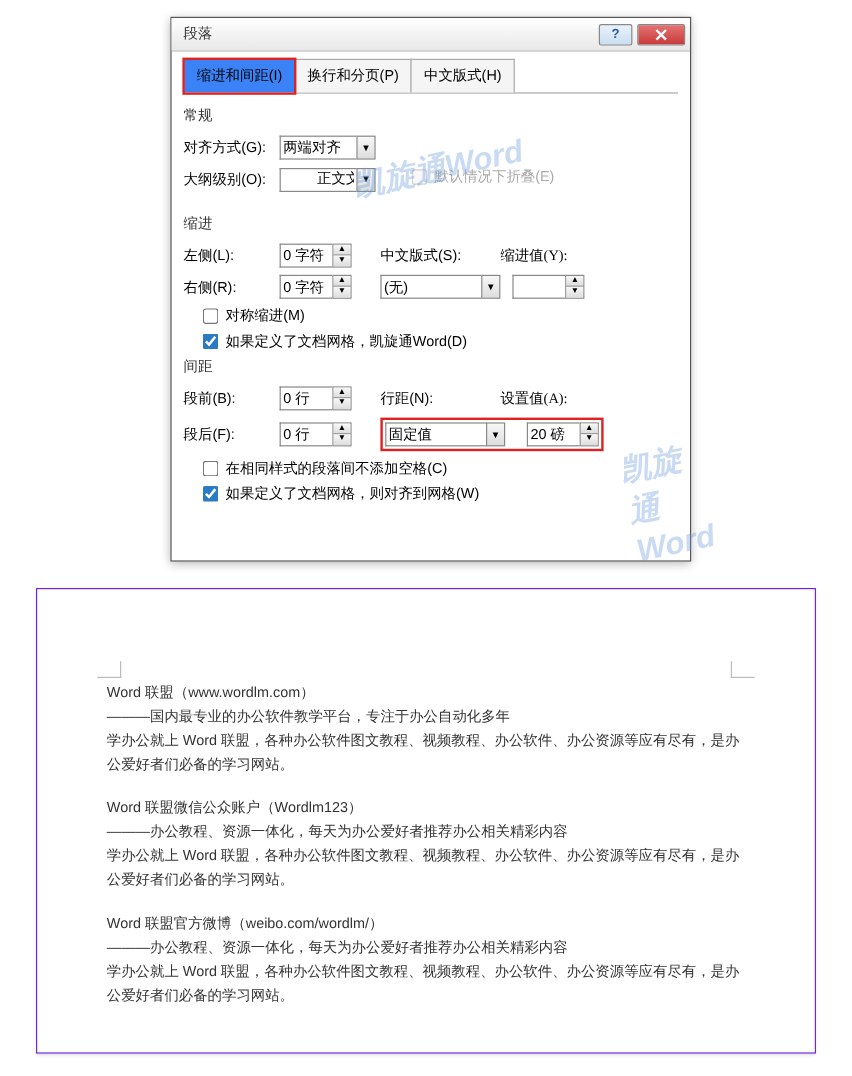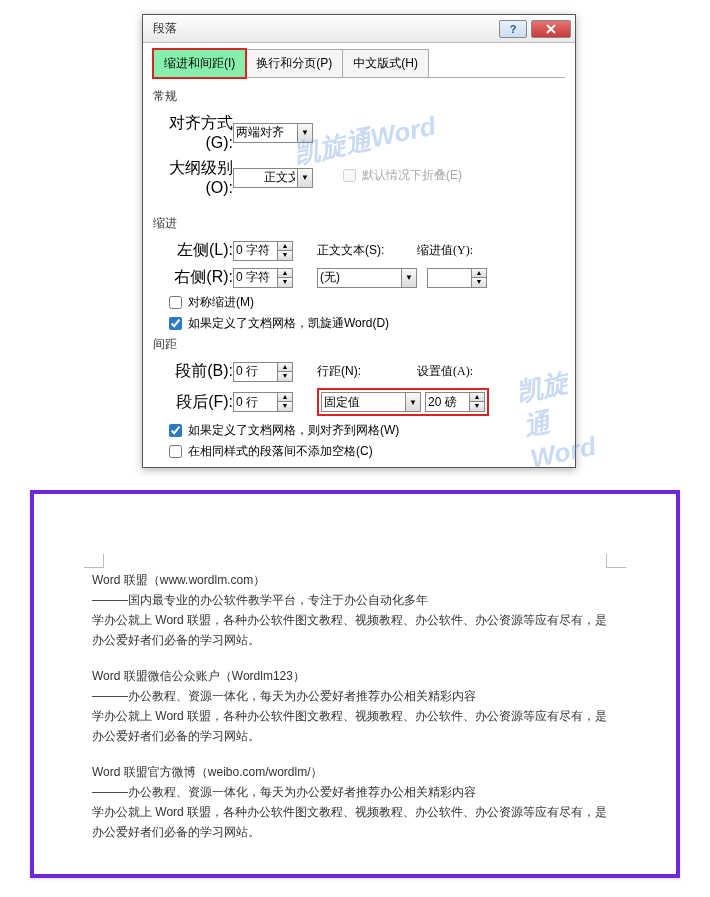--- a/index.html
+++ b/index.html
@@ -12,51 +12,51 @@
 .titlebar-btns { display: flex; gap: 4px; }
 .tbtn { width: 28px; height: 18px; border: 1px solid #888; border-radius: 2px; display: flex; align-items: center; justify-content: center; font-size: 11px; }
 .help-btn { background: linear-gradient(#eaf2fb,#c9def2); color:#2a5c8f; font-weight:bold; }
 .close-btn { background: linear-gradient(#e57373,#c83a3a); color:#fff; font-weight:bold; width:40px; }
 
 .body { padding: 6px 10px 10px 10px; position: relative; }
 
 
 .tabs { display: flex; border-bottom: 1px solid #aaa; margin-bottom: 10px; }
 .tab { padding: 5px 10px; font-size: 12px; border: 1px solid #aaa; border-bottom: none; background: #f5f5f5; margin-right: -1px; position: relative; }
-.tab.active { background: #86efac; z-index: 2; border-bottom: 1px solid #fff; margin-bottom: -1px; }
+.tab.active { background: #3b82f6; z-index: 2; border-bottom: 1px solid #fff; margin-bottom: -1px; }
 .tab.highlight { outline: 2px solid #d22; outline-offset: -1px; }
 
 .section-title { font-size: 12px; color: #333; margin: 6px 0 8px 0; }
 .row { display: flex; align-items: center; margin-bottom: 6px; font-size: 12px; }
-.mylabel { width: 80px; font-size:16px;text-align:right; }
+.mylabel { width: 80px; font-size:12px; }
 select, input[type=text] { font-size: 12px; border: 1px solid #888; background: #fff; height: 20px; padding: 0 2px; }
 .spin { display: inline-flex; align-items: center; }
 .spin input { width: 44px; border-right: none; }
 .spin .spbtns { display: flex; flex-direction: column; border: 1px solid #888; height: 20px; }
 .spin .sp { width: 14px; height: 9px; background: linear-gradient(#f8f8f8,#ddd); font-size: 7px; line-height: 7px; text-align: center; cursor: pointer; }
 .spin .sp:first-child { border-bottom: 1px solid #888; }
 .chk { display: flex; align-items: center; gap: 6px; font-size: 12px; margin-bottom: 4px; margin-left: 16px; }
 .chk input { width: 13px; height: 13px; accent-color: #2a7ac4; }
 
 .col2 { width: 100px; }
 .col3 { width: 80px; font-family: Liberation Serif, serif; }
 .gap { width: 24px; }
 
-.red-box { border: 2px solid #d22; padding: 2px; display: inline-flex; align-items: center; gap: 4px; }
+.red-box { border: 2px solid #d22; padding: 2px; display: inline-flex; align-items: center; gap: 18px; }
 .dropdown { display: inline-flex; }
 .dropdown input { width: 84px; border-right: none; }
 .dropdown .ddbtn { width: 16px; height: 20px; border: 1px solid #888; background: linear-gradient(#f8f8f8,#ddd); font-size: 8px; display:flex; align-items:center; justify-content:center; }
 
 
 .watermark { position: absolute; font-size: 26px; font-style: italic; font-weight: bold; color: rgba(100,150,220,0.35); transform: rotate(-12deg); pointer-events: none; }
 .wm1 { left: 150px; top: 80px; }
 .wm2 { left: 380px; top: 325px; }
 
 
-.docwrap { position: absolute; left: 30px; top: 490px; width: 650px; height: 388px; border: 4px solid #6d28d9; box-shadow: 0 1px 3px rgba(0,0,0,0.15); background: #fff; padding: 76px 58px 20px 58px; overflow: hidden; }
+.docwrap { position: absolute; left: 30px; top: 490px; width: 650px; height: 388px; border: 1px solid #6d28d9; box-shadow: 0 1px 3px rgba(0,0,0,0.15); background: #fff; padding: 76px 58px 20px 58px; overflow: hidden; }
 .corner { position: absolute; border-color: #999; }
 .c-tl { left: 50px; top: 60px; width: 20px; height: 14px; border-left: 1px solid #bbb; border-top: 1px solid #bbb; transform: rotate(180deg);}
 .c-tr { right: 50px; top: 60px; width: 20px; height: 14px; border-right: 1px solid #bbb; border-top: 1px solid #bbb; transform: rotate(180deg);}
 .doc p { font-size: 12px; color: #333; line-height: 20px; }
 .doc .para { margin-bottom: 0; }
 .doc .block { margin-bottom: 16px; }
 </style>
 </head>
 <body>
 
@@ -107,21 +107,21 @@
     <div class="row">
       <span class="mylabel">左侧(L):</span>
       <div class="spin">
         <input type="text" value="0 字符" style="">
         <div class="spbtns">
             <div class="sp">▲</div>
             <div class="sp">▼</div>
           </div>
       </div>
       <span class="gap"></span>
-      <span class="col2">正文文本(S):</span>
+      <span class="col2">中文版式(S):</span>
       <span class="col3">缩进值(Y):</span>
     </div>
     <div class="row">
       <span class="mylabel">右侧(R):</span>
       <div class="spin">
         <input type="text" value="0 字符" style="">
         <div class="spbtns">
             <div class="sp">▲</div>
             <div class="sp">▼</div>
           </div>
@@ -181,26 +181,26 @@
         <div class="spin">
           <input type="text" value="20 磅" style="">
           <div class="spbtns">
               <div class="sp">▲</div>
               <div class="sp">▼</div>
             </div>
         </div>
       </span>
     </div>
     <label class="chk">
+      <input type="checkbox" style="">
+      <span>在相同样式的段落间不添加空格(C)</span>
+    </label>
+    <label class="chk">
       <input type="checkbox" checked="" style="">
       <span>如果定义了文档网格，则对齐到网格(W)</span>
-    </label>
-    <label class="chk">
-      <input type="checkbox" style="">
-      <span>在相同样式的段落间不添加空格(C)</span>
     </label>
   </div>
 </div>
 
 <div class="docwrap">
   <div class="corner c-tl"></div>
   <div class="corner c-tr"></div>
   <div class="doc">
     <div class="block">
       <p class="para">Word 联盟（www.wordlm.com）</p>

